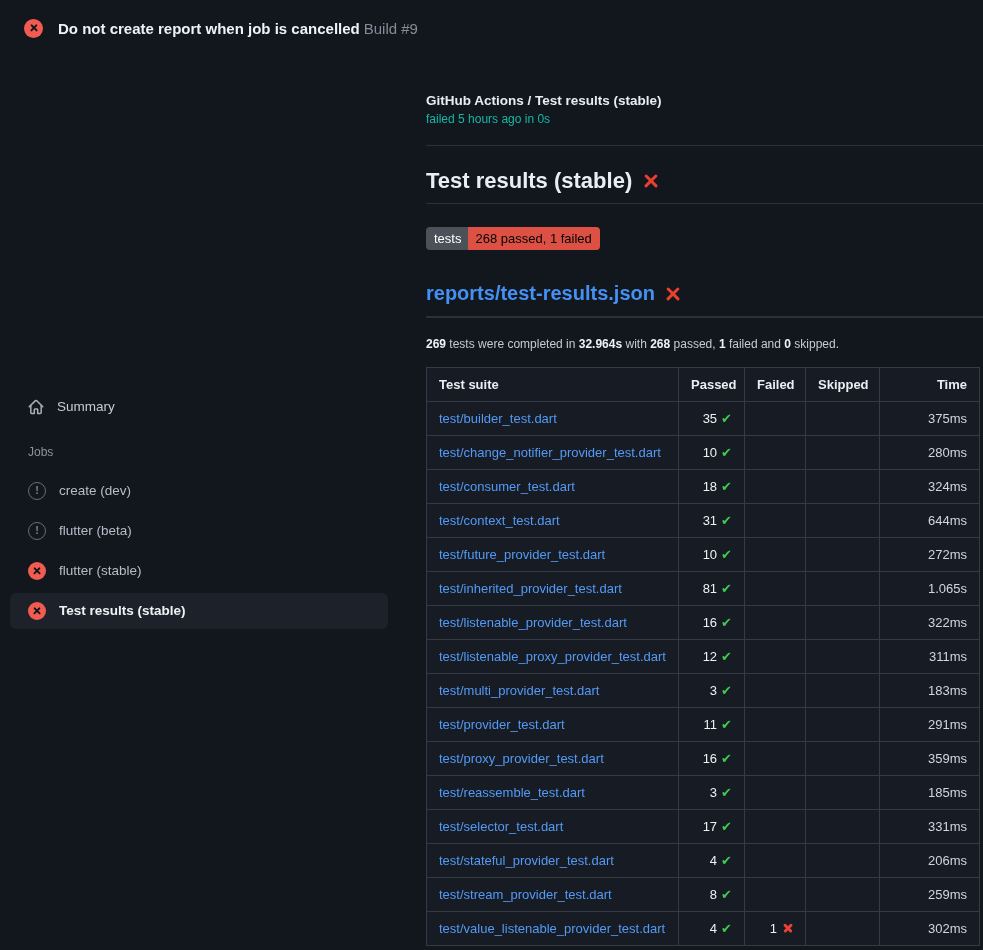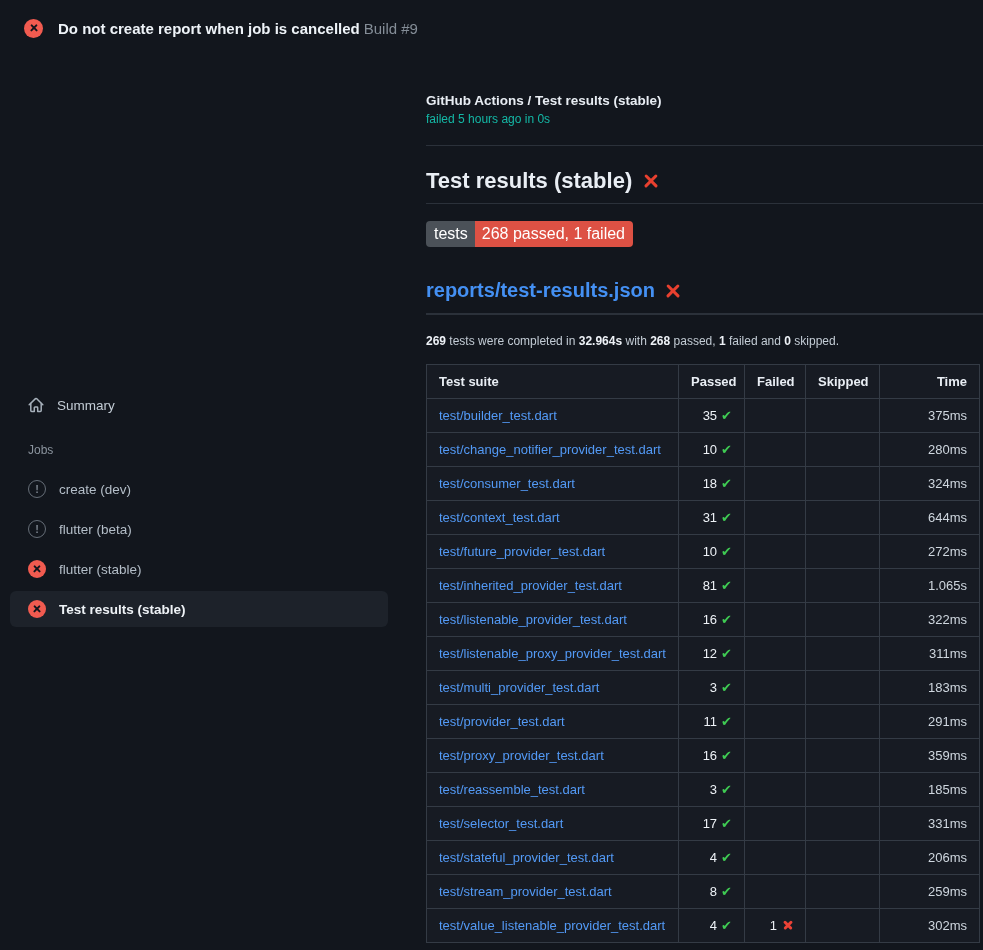--- a/index.html
+++ b/index.html
@@ -76,26 +76,26 @@
   hr.divider { border: none; height: 1px; background: #2b313a; margin: 19px 0 0 0; }
 
   .section-title {
     margin: 22px 0 0 0; padding-bottom: 9px;
     border-bottom: 1px solid #2b313a;
     font-size: 22px; font-weight: 700; color: #e9eef4;
     display: flex; align-items: center;
   }
 
   .badge {
-    display: inline-flex; margin-top: 17px;
+    display: inline-flex; margin-top: 23px;
     border-radius: 4px; overflow: hidden;
-    font-size: 16px; line-height: 1;
+    font-size: 13px; line-height: 1;
   }
   .badge-label { background: #4b5158; color: #fff; padding: 5px 7px 5px 8px; }
-  .badge-value { background: #dd5144; color: #ffffff; padding: 5px 8px 5px 7px; }
+  .badge-value { background: #dd5144; color: #000000; padding: 5px 8px 5px 7px; }
 
   .report-title {
     margin: 32px 0 0 0; padding-bottom: 11px;
     border-bottom: 1px solid #2b313a;
     font-size: 20px; font-weight: 700;
     display: flex; align-items: center;
   }
   .report-title a { color: #4490f3; text-decoration: none; cursor: pointer; }
 
   .summary-line { margin: 19px 0 0 0; font-size: 12px; color: #c3ccd5; }

